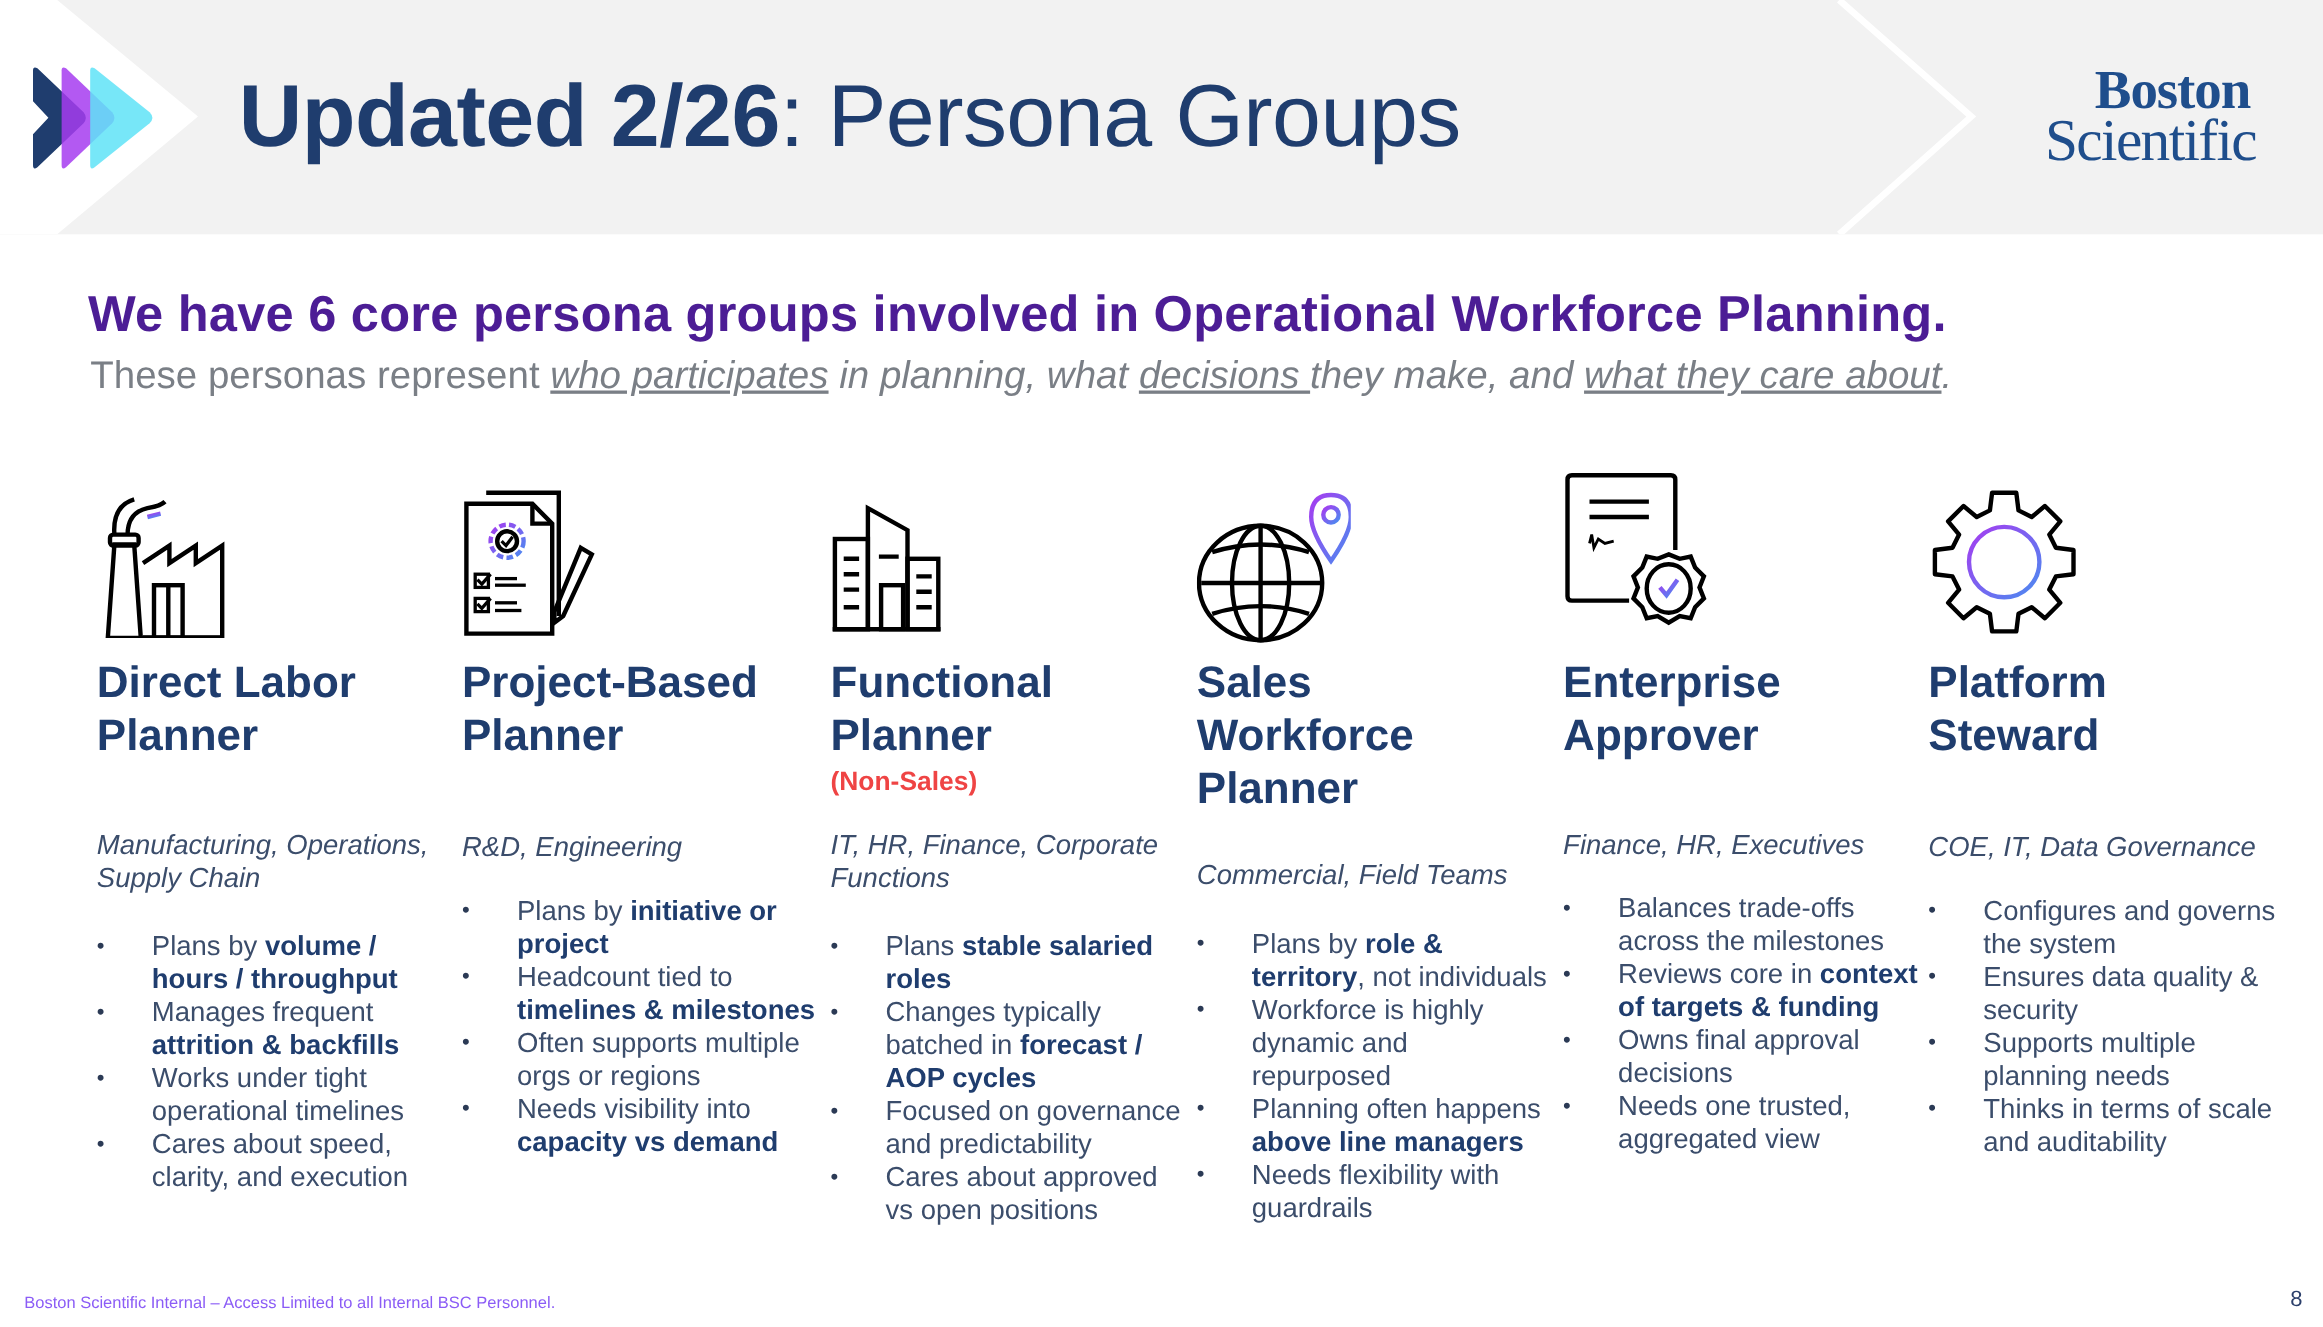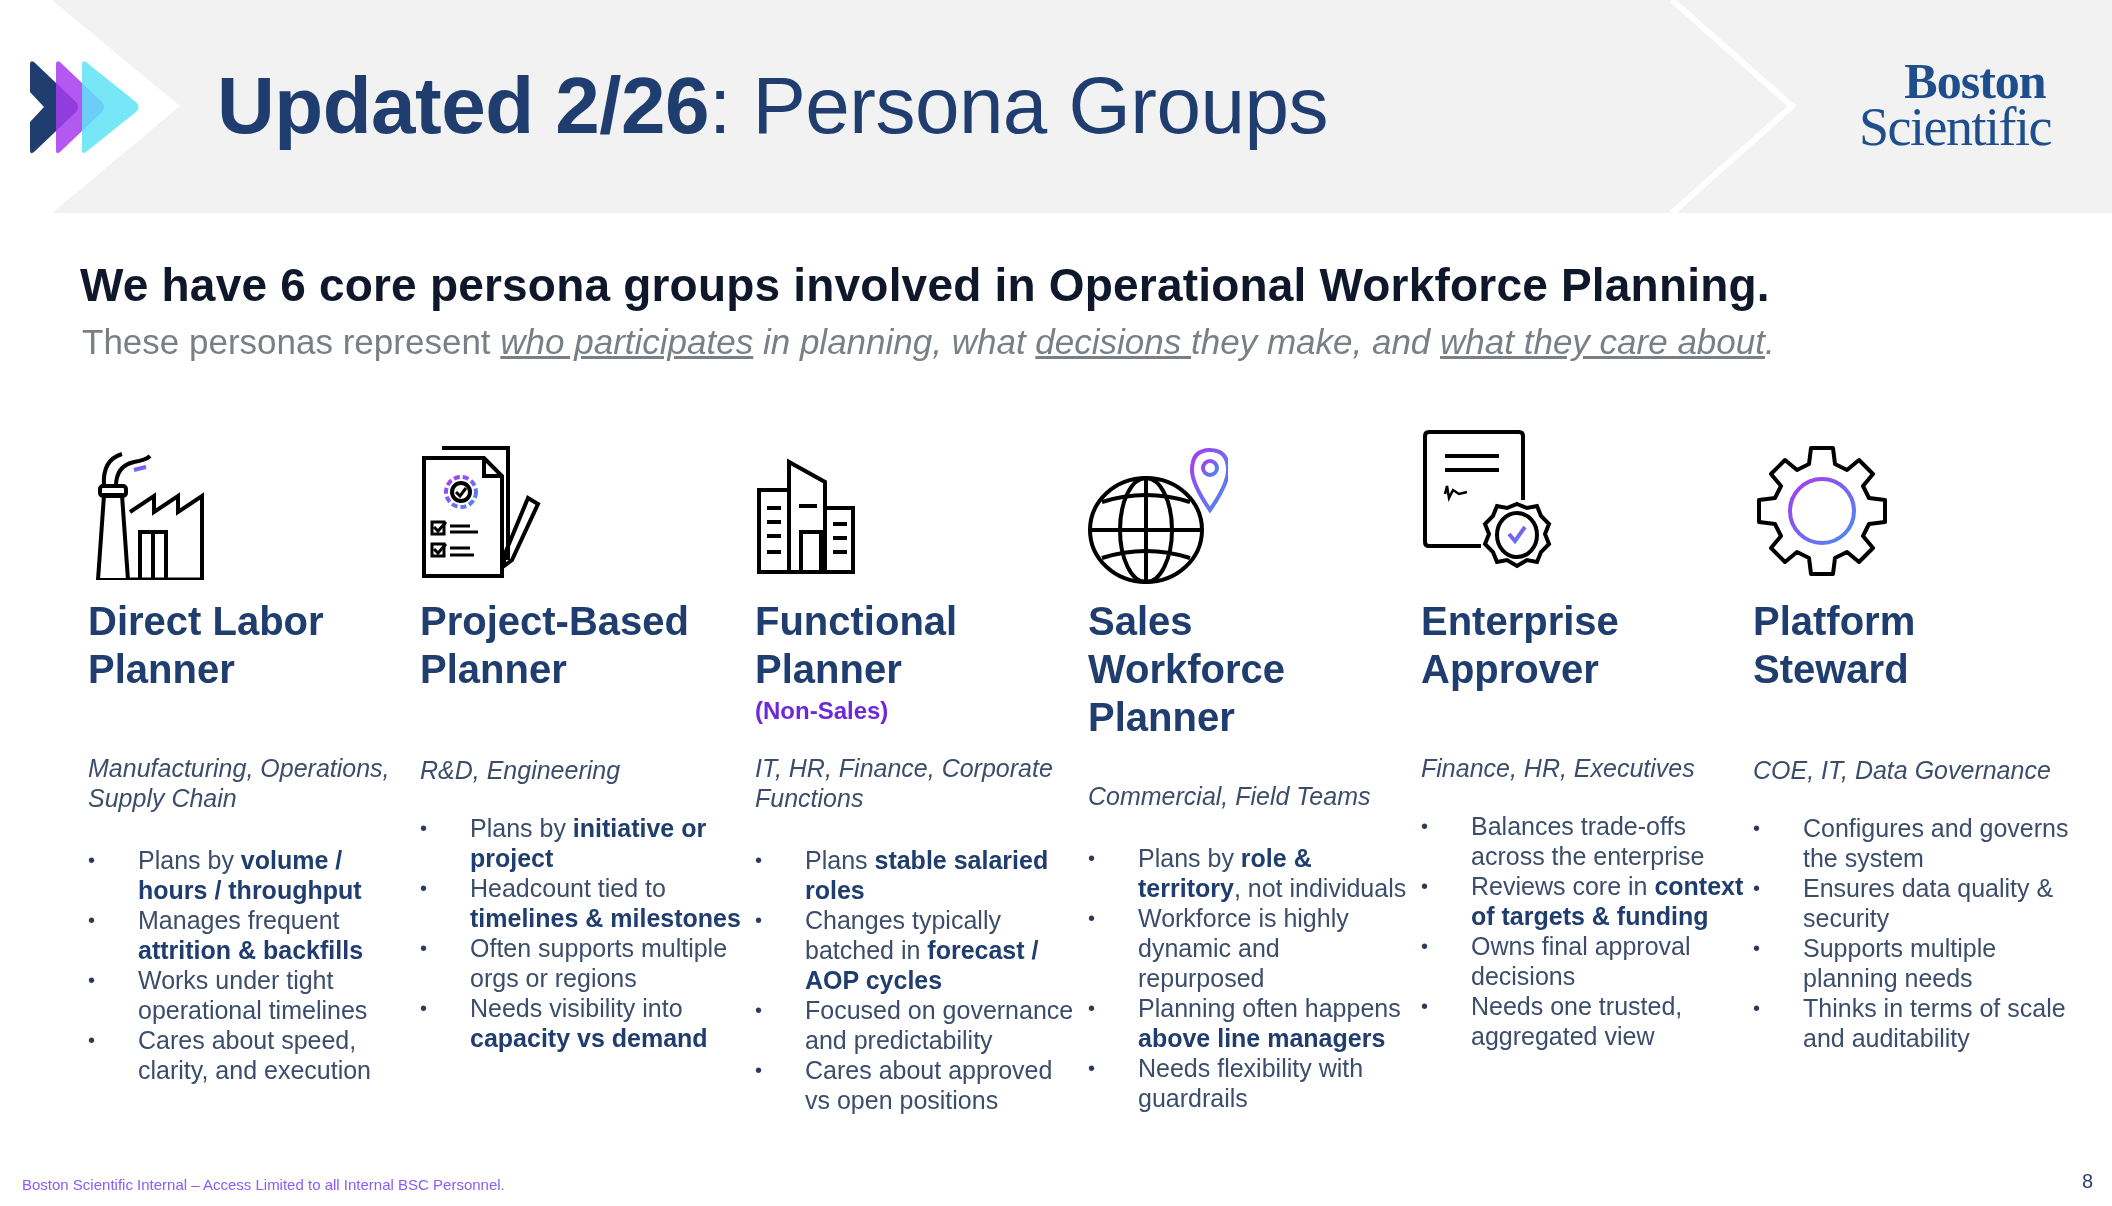--- a/index.html
+++ b/index.html
@@ -9,30 +9,30 @@
   .header { position: absolute; left: 0; top: 0; width: 2112px; height: 213px; background: #f2f2f2; overflow: hidden; padding-left: 16px; }
   .header svg.chev { position: absolute; left: 0; top: 0; }
   .logo-arrows { position: absolute; left: 26px; top: 60px; }
   .title { position: absolute; left: 217px; top: 58px; font-size: 80px; line-height: 96px; color: #1f3d6e; white-space: nowrap; letter-spacing: -0.5px; }
   .title .bold { font-weight: bold; }
   .title .light { font-weight: normal; }
   .brand { position: absolute; left: 1830px; top: 58px; width: 250px; font-family: "Liberation Serif", "DejaVu Serif", serif; color: #1f4e8c; text-align: center; line-height: 46px; }
   .brand .b1 { font-size: 50px; display: block; padding-left: 40px; letter-spacing: -1px; font-weight: bold; }
   .brand .b2 { font-size: 54px; display: block; letter-spacing: -1.5px; }
 
-  .headline { position: absolute; left: 80px; top: 258px; font-size: 46px; font-weight: bold; color: #0f172a; white-space: nowrap; letter-spacing: 0.2px; }
+  .headline { position: absolute; left: 80px; top: 258px; font-size: 46px; font-weight: bold; color: #4c1d95; white-space: nowrap; letter-spacing: 0.2px; }
   .subtitle { position: absolute; left: 82px; top: 322px; font-size: 35px; color: #7a7f86; white-space: nowrap; }
   .subtitle .it { font-style: italic; }
   .subtitle .u { text-decoration: underline; font-style: italic; }
 
   .col { position: absolute; top: 440px; width: 325px; }
   .icon { height: 145px; position: relative; }
   .icon svg { position: absolute; left: 0; top: 0; }
   .ptitle { margin-top: 12px; font-size: 40px; line-height: 48px; font-weight: bold; color: #1f3d6e; }
-  .psub { font-size: 24px; font-weight: bold; color: #6d28d9; margin-top: 4px; }
+  .psub { font-size: 24px; font-weight: bold; color: #ef4444; margin-top: 4px; }
   .group { font-style: italic; font-size: 25px; line-height: 30px; color: #3b4d6b; }
   ul.bullets { list-style: none; margin-top: 22px; }
   ul.bullets li { position: relative; padding-left: 50px; font-size: 25px; line-height: 30px; color: #3b4d6b; }
   ul.bullets li::before { content: "\2022"; position: absolute; left: 0; top: 0; font-size: 20px; color: #2b3a55; }
   ul.bullets li b { color: #1f3d6e; }
 
   .footer-note { position: absolute; left: 22px; top: 1176px; font-size: 15px; color: #8b5cf6; }
   .page-num { position: absolute; left: 2082px; top: 1170px; font-size: 20px; color: #2b3f6b; }
 </style>
 </head>
@@ -212,21 +212,21 @@
       <ellipse cx="96" cy="107" rx="20" ry="22"></ellipse>
       <path d="M88,106 L94,113 L104,99" stroke="url(#pg)" stroke-width="4"></path>
     </svg>
   </div>
   <div class="ptitle">
     <div>Enterprise</div>
     <div>Approver</div>
   </div>
   <div class="group" style="margin-top:60px;">Finance, HR, Executives</div>
   <ul class="bullets" style="margin-top:28px;">
-    <li><span>Balances trade-offs across the enterprise</span></li>
+    <li><span>Balances trade-offs across the milestones</span></li>
     <li><span>Reviews core in </span><b>context of targets &amp; funding</b></li>
     <li><span>Owns final approval decisions</span></li>
     <li><span>Needs one trusted, aggregated view</span></li>
   </ul>
 </div>
 
 
 <div class="col" style="left:1753px;">
   <div class="icon">
     <svg width="140" height="140" viewBox="0 0 140 140" fill="none" stroke="#000" stroke-width="4">

